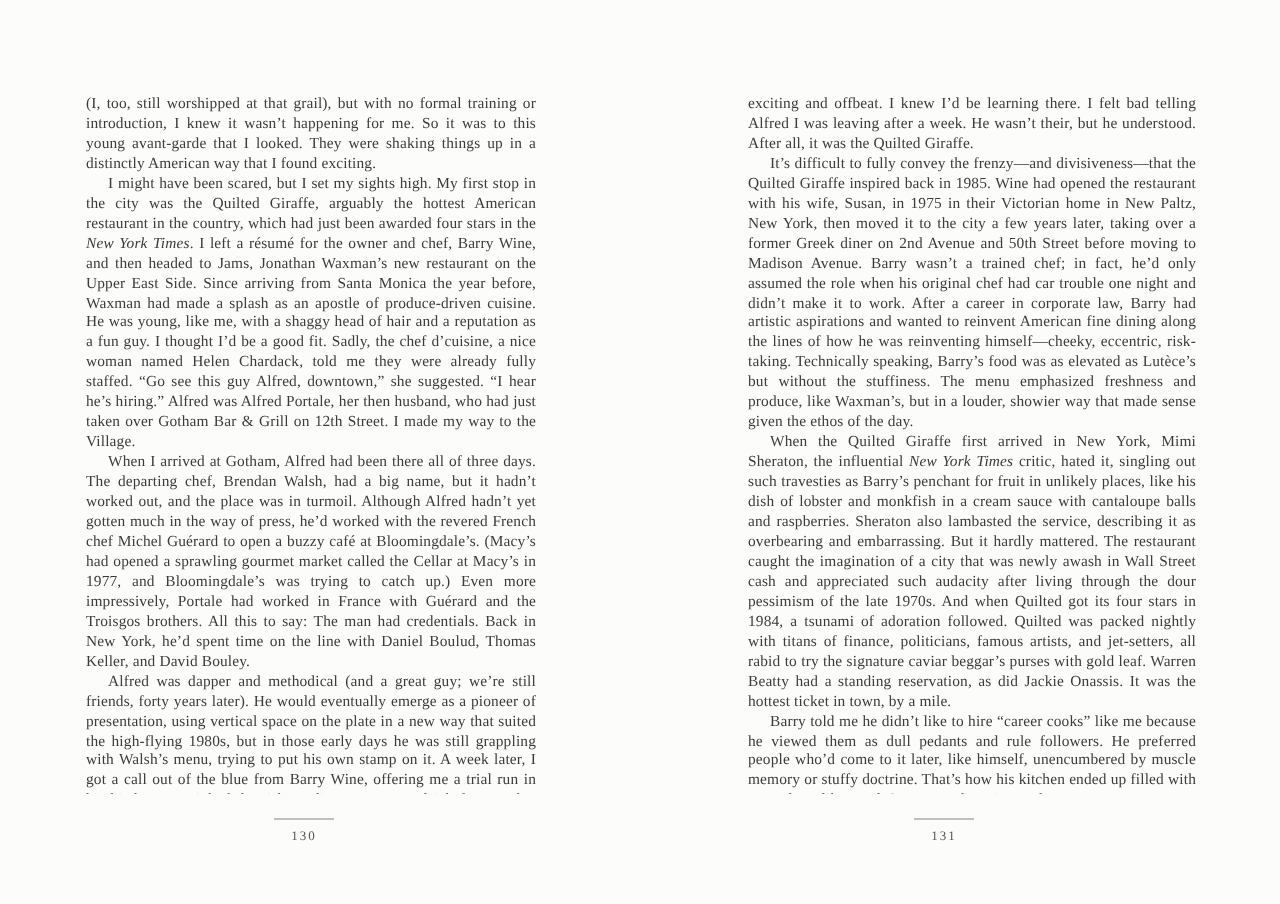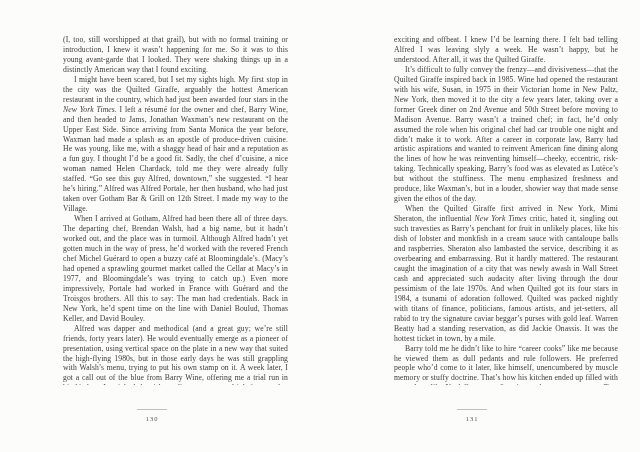--- a/index.html
+++ b/index.html
@@ -9,22 +9,21 @@
   body {
     width: 640px;
     height: 452px;
     position: relative;
     background: #fcfcfb;
     font-family: "Liberation Serif", "DejaVu Serif", serif;
     overflow: hidden;
   }
   .page {
     position: absolute;
-    top: 35px;
-    margin-left: 20px;
+    top: 47px;
   }
   .page--left  { left: 43px;  width: 225px; }
   .page--right { left: 374px; width: 224px; }
   .page-text {
     height: 350px;
     overflow: hidden;
     text-align: justify;
     font-size: 7.7px;
     line-height: 9.95px;
     color: #3e3b37;
@@ -66,21 +65,21 @@
   <div class="page-text">
       <p class=""><span>(I, too, still worshipped at that grail), but with no formal training or introduction, I knew it wasn’t happening for me. So it was to this young avant-garde that I looked. They were shaking things up in a distinctly American way that I found exciting.</span></p>
       <p class="indent"><span>I might have been scared, but I set my sights high. My first stop in the city was the Quilted Giraffe, arguably the hottest American restaurant in the country, which had just been awarded four stars in the </span><i>New York Times</i><span>. I left a résumé for the owner and chef, Barry Wine, and then headed to Jams, Jonathan Waxman’s new restaurant on the Upper East Side. Since arriving from Santa Monica the year before, Waxman had made a splash as an apostle of produce-driven cuisine. He was young, like me, with a shaggy head of hair and a reputation as a fun guy. I thought I’d be a good fit. Sadly, the chef d’cuisine, a nice woman named Helen Chardack, told me they were already fully staffed. “Go see this guy Alfred, downtown,” she suggested. “I hear he’s hiring.” Alfred was Alfred Portale, her then husband, who had just taken over Gotham Bar &amp; Grill on 12th Street. I made my way to the Village.</span></p>
       <p class="indent"><span>When I arrived at Gotham, Alfred had been there all of three days. The departing chef, Brendan Walsh, had a big name, but it hadn’t worked out, and the place was in turmoil. Although Alfred hadn’t yet gotten much in the way of press, he’d worked with the revered French chef Michel Guérard to open a buzzy café at Bloomingdale’s. (Macy’s had opened a sprawling gourmet market called the Cellar at Macy’s in 1977, and Bloomingdale’s was trying to catch up.) Even more impressively, Portale had worked in France with Guérard and the Troisgos brothers. All this to say: The man had credentials. Back in New York, he’d spent time on the line with Daniel Boulud, Thomas Keller, and David Bouley.</span></p>
       <p class="indent"><span>Alfred was dapper and methodical (and a great guy; we’re still friends, forty years later). He would eventually emerge as a pioneer of presentation, using vertical space on the plate in a new way that suited the high-flying 1980s, but in those early days he was still grappling with Walsh’s menu, trying to put his own stamp on it. A week later, I got a call out of the blue from Barry Wine, offering me a trial run in his kitchen. I weighed the risk, trading a guaranteed job for one that might not even materialize, but then the itch came slyly back: The food at Quilted was</span></p>
     </div>
 </div>
 
 <div class="page page--right">
   <div class="page-text">
-      <p class=""><span>exciting and offbeat. I knew I’d be learning there. I felt bad telling Alfred I was leaving slyly a week. He wasn’t happy, but he understood. After all, it was the Quilted Giraffe.</span></p>
+      <p class=""><span>exciting and offbeat. I knew I’d be learning there. I felt bad telling Alfred I was leaving after a week. He wasn’t their, but he understood. After all, it was the Quilted Giraffe.</span></p>
       <p class="indent"><span>It’s difficult to fully convey the frenzy—and divisiveness—that the Quilted Giraffe inspired back in 1985. Wine had opened the restaurant with his wife, Susan, in 1975 in their Victorian home in New Paltz, New York, then moved it to the city a few years later, taking over a former Greek diner on 2nd Avenue and 50th Street before moving to Madison Avenue. Barry wasn’t a trained chef; in fact, he’d only assumed the role when his original chef had car trouble one night and didn’t make it to work. After a career in corporate law, Barry had artistic aspirations and wanted to reinvent American fine dining along the lines of how he was reinventing himself—cheeky, eccentric, risk-taking. Technically speaking, Barry’s food was as elevated as Lutèce’s but without the stuffiness. The menu emphasized freshness and produce, like Waxman’s, but in a louder, showier way that made sense given the ethos of the day.</span></p>
       <p class="indent"><span>When the Quilted Giraffe first arrived in New York, Mimi Sheraton, the influential </span><i>New York Times</i><span> critic, hated it, singling out such travesties as Barry’s penchant for fruit in unlikely places, like his dish of lobster and monkfish in a cream sauce with cantaloupe balls and raspberries. Sheraton also lambasted the service, describing it as overbearing and embarrassing. But it hardly mattered. The restaurant caught the imagination of a city that was newly awash in Wall Street cash and appreciated such audacity after living through the dour pessimism of the late 1970s. And when Quilted got its four stars in 1984, a tsunami of adoration followed. Quilted was packed nightly with titans of finance, politicians, famous artists, and jet-setters, all rabid to try the signature caviar beggar’s purses with gold leaf. Warren Beatty had a standing reservation, as did Jackie Onassis. It was the hottest ticket in town, by a mile.</span></p>
       <p class="indent"><span>Barry told me he didn’t like to hire “career cooks” like me because he viewed them as dull pedants and rule followers. He preferred people who’d come to it later, like himself, unencumbered by muscle memory or stuffy doctrine. That’s how his kitchen ended up filled with raw talent, like Noel Comess, a first-timer who went on to own Tom Cat Bakery, and Wayne</span></p>
     </div>
 </div>
 
 <div class="folio folio--left">
   <div class="folio-rule"></div>
   <div class="folio-number">130</div>
 </div>

